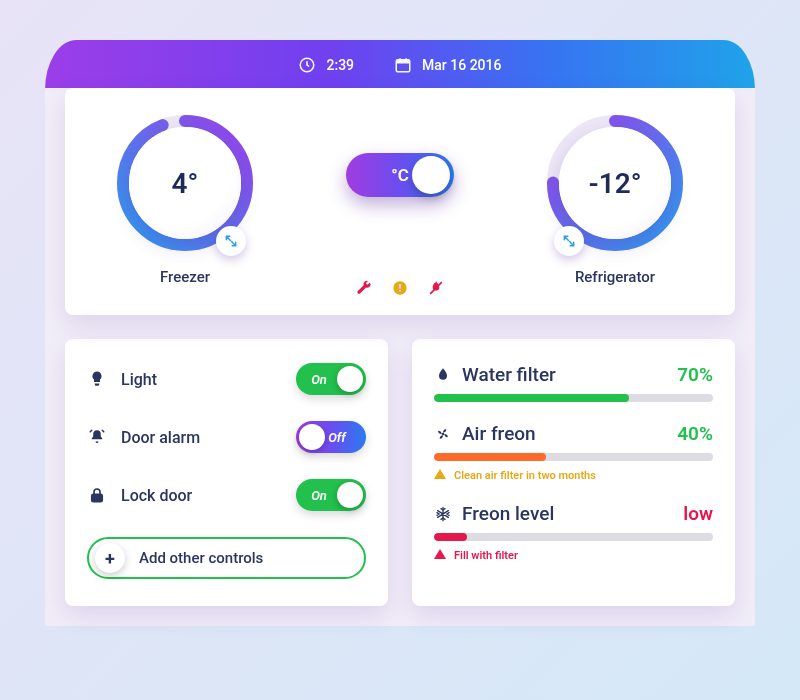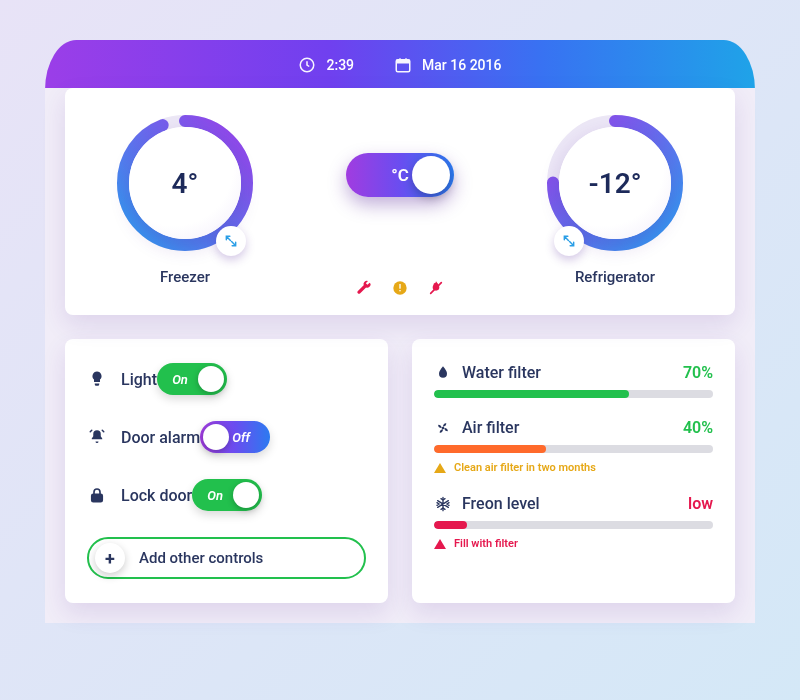--- a/index.html
+++ b/index.html
@@ -17,43 +17,43 @@
   .gauge .hub{position:absolute;left:50%;top:50%;width:112px;height:112px;margin:-56px 0 0 -56px;border-radius:50%;background:radial-gradient(circle at 40% 35%,#ffffff 0%,#ffffff 60%,#f0ebfa 100%);box-shadow:0 8px 20px rgba(80,30,150,.18);display:flex;align-items:center;justify-content:center;font-size:28px;font-weight:600;color:#1d2a5a;}
   .gauge .knob{position:absolute;width:30px;height:30px;border-radius:50%;background:#fff;box-shadow:0 4px 10px rgba(80,30,150,.25);display:flex;align-items:center;justify-content:center;color:#2a9ee6;}
   .gauge-label{font-size:15px;color:#2a365f;font-weight:500;}
   .unit-toggle{margin-top:45px;width:108px;height:44px;border-radius:22px;background:linear-gradient(90deg,#a13ce0 0%,#6a4df0 50%,#2c7af0 100%);box-shadow:0 8px 18px rgba(80,30,150,.35),inset 0 0 0 0 rgba(0,0,0,0);position:relative;display:flex;align-items:center;cursor:pointer;}
   .unit-toggle .ulabel{flex:1;text-align:center;color:#fff;font-weight:600;font-size:17px;}
   .unit-toggle .uknob{width:38px;height:38px;border-radius:50%;background:#fff;box-shadow:0 4px 10px rgba(0,0,0,.25);position:absolute;right:4px;top:3px;}
   .status-icons{display:flex;gap:18px;justify-content:center;margin-top:6px;}
   .sicon{width:18px;height:18px;display:flex;align-items:center;justify-content:center;}
   .bottom-row{display:flex;gap:24px;margin-top:24px;}
   .panel{background:#fff;border-radius:8px;box-shadow:0 10px 25px rgba(80,30,150,.12);flex:1;padding:24px 22px;}
-  .ctrl-row{display:flex;align-items:center;margin-bottom:26px;}
+  .ctrl-row{display:flex;align-items:center;justify-content:space-between;margin-bottom:26px;}
   .ctrl-left{display:flex;align-items:center;gap:14px;font-size:16px;color:#2a365f;font-weight:500;}
   .ctrl-left .cicon{width:20px;height:20px;display:flex;align-items:center;justify-content:center;color:#2a365f;}
   .switch{width:70px;height:32px;border-radius:16px;position:relative;display:flex;align-items:center;cursor:pointer;box-shadow:0 4px 10px rgba(0,0,0,.15);}
   .switch .slabel{flex:1;color:#fff;font-weight:600;font-size:13px;text-align:center;font-style:italic;}
   .switch .sknob{width:26px;height:26px;border-radius:50%;background:#fff;position:absolute;top:3px;box-shadow:0 2px 6px rgba(0,0,0,.25);}
   .switch.on{background:#22c04d;}
   .switch.on .slabel{padding-right:24px;}
   .switch.on .sknob{right:3px;}
   .switch.off{background:linear-gradient(90deg,#a13ce0 0%,#6a4df0 50%,#2c7af0 100%);}
   .switch.off .slabel{padding-left:12px;}
   .switch.off .sknob{left:3px;}
   .add-btn{margin-top:8px;height:42px;border:2px solid #22c04d;border-radius:21px;display:flex;align-items:center;padding:0 20px 0 6px;gap:14px;color:#2a365f;font-size:15px;font-weight:500;cursor:pointer;width:100%;}
   .add-btn .plus{width:30px;height:30px;border-radius:50%;background:#fff;box-shadow:0 3px 8px rgba(0,0,0,.2);display:flex;align-items:center;justify-content:center;font-size:18px;font-weight:700;}
   .metric{margin-bottom:20px;}
-  .metric-head{display:flex;align-items:center;gap:10px;font-size:16px;color:#2a365f;font-weight:500;}
+  .metric-head{display:flex;align-items:center;gap:10px;font-size:19px;color:#2a365f;font-weight:500;}
   .metric-head .micon{width:18px;height:18px;display:flex;align-items:center;justify-content:center;}
   .metric-head .mval{margin-left:auto;font-weight:600;}
   .mval.green{color:#22c04d;}
   .mval.red{color:#e5184e;}
   .bar{margin-top:8px;height:8px;border-radius:4px;background:#dcdce2;overflow:hidden;}
   .bar .fill{height:100%;border-radius:4px;}
-  .alert{margin-top:8px;display:flex;align-items:center;gap:8px;font-size:11px;font-weight:600;}
+  .alert{margin-top:8px;display:flex;gap:8px;font-size:11px;font-weight:600;}
   .alert.orange{color:#e6a817;}
   .alert.red{color:#e5184e;}
   .tri{width:0;height:0;border-left:6px solid transparent;border-right:6px solid transparent;}
   .tri.orange{border-bottom:10px solid #e6a817;}
   .tri.red{border-bottom:10px solid #e5184e;}
 </style>
 </head>
 <body>
 
 <div class="app">
@@ -229,21 +229,21 @@
             </div>
           </div>
           <div class="metric">
             <div class="metric-head">
               <span class="micon">
                 <svg width="16" height="16" viewBox="0 0 24 24" fill="#2a365f">
                   <circle cx="12" cy="12" r="2"></circle>
                   <path d="M12 10c0-4 3-6 5-5-0 3-2 5-5 5zM14 12c4 0 6 3 5 5-3 0-5-2-5-5zM12 14c0 4-3 6-5 5 0-3 2-5 5-5zM10 12c-4 0-6-3-5-5 3 0 5 2 5 5z"></path>
                 </svg>
               </span>
-              <span>Air filter</span>
+              <span>Air freon</span>
               <span class="mval green">40%</span>
             </div>
             <div class="bar">
               <div class="fill" style="width: 40%; background: rgb(255, 106, 43);"></div>
             </div>
             <div class="alert orange">
               <span class="tri orange"></span>
               <span>Clean air filter in two months</span>
             </div>
           </div>

